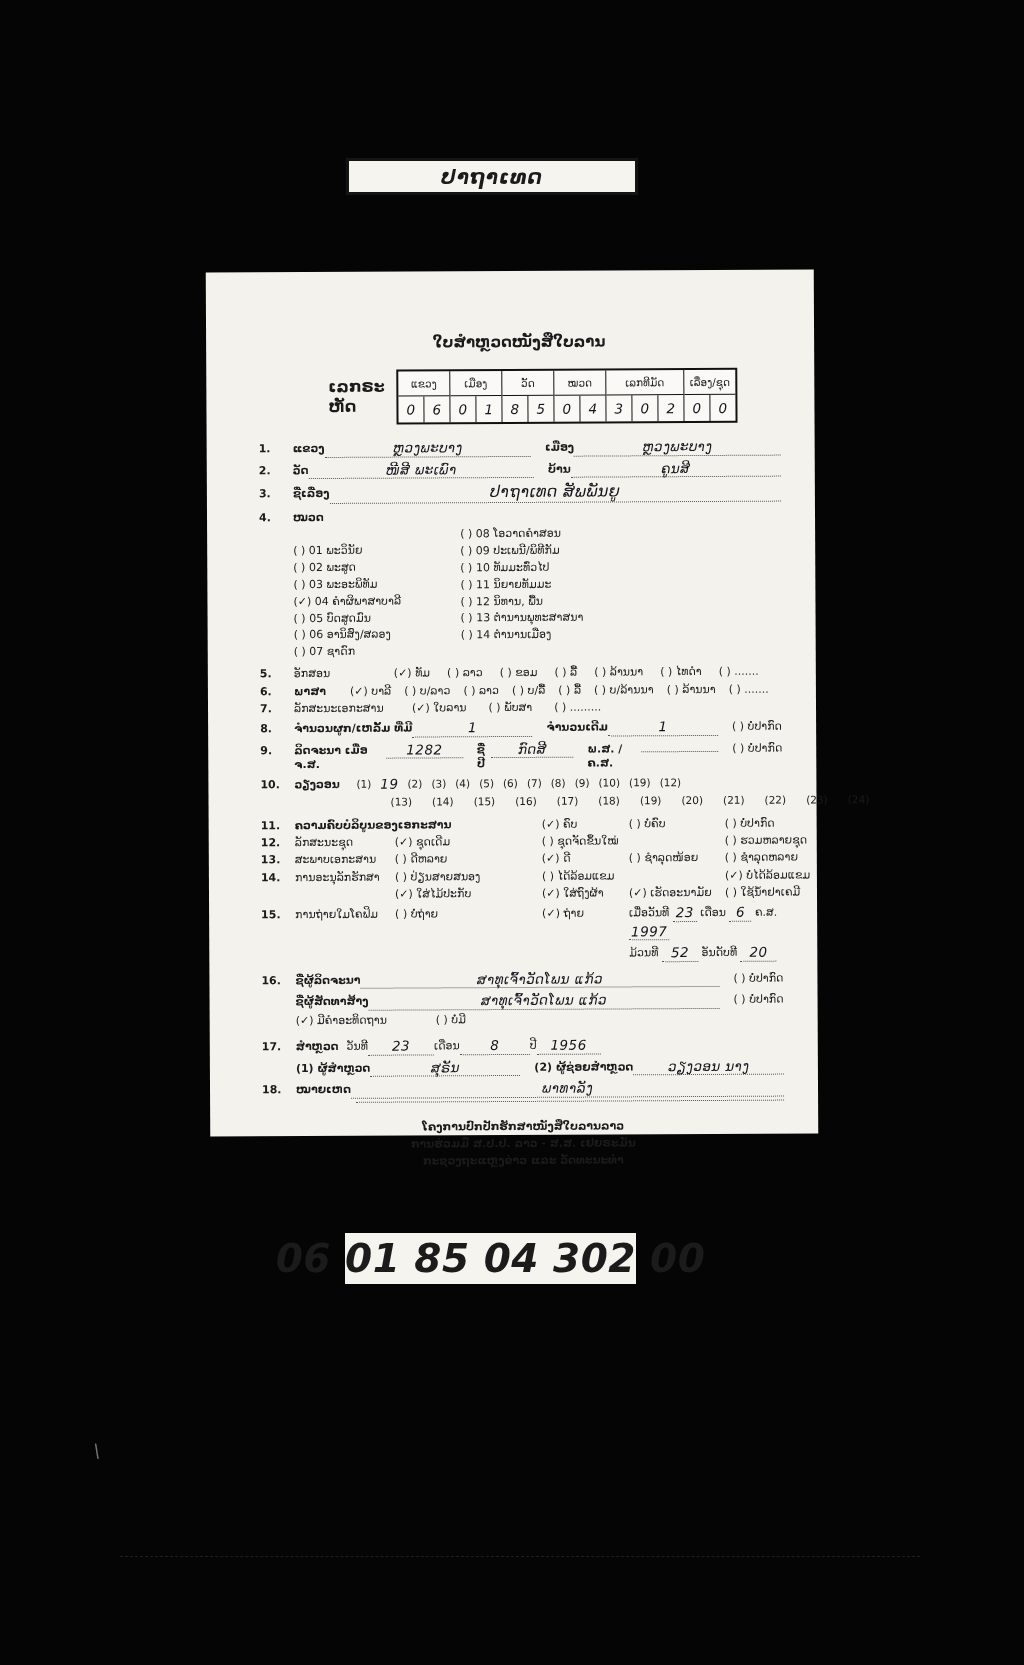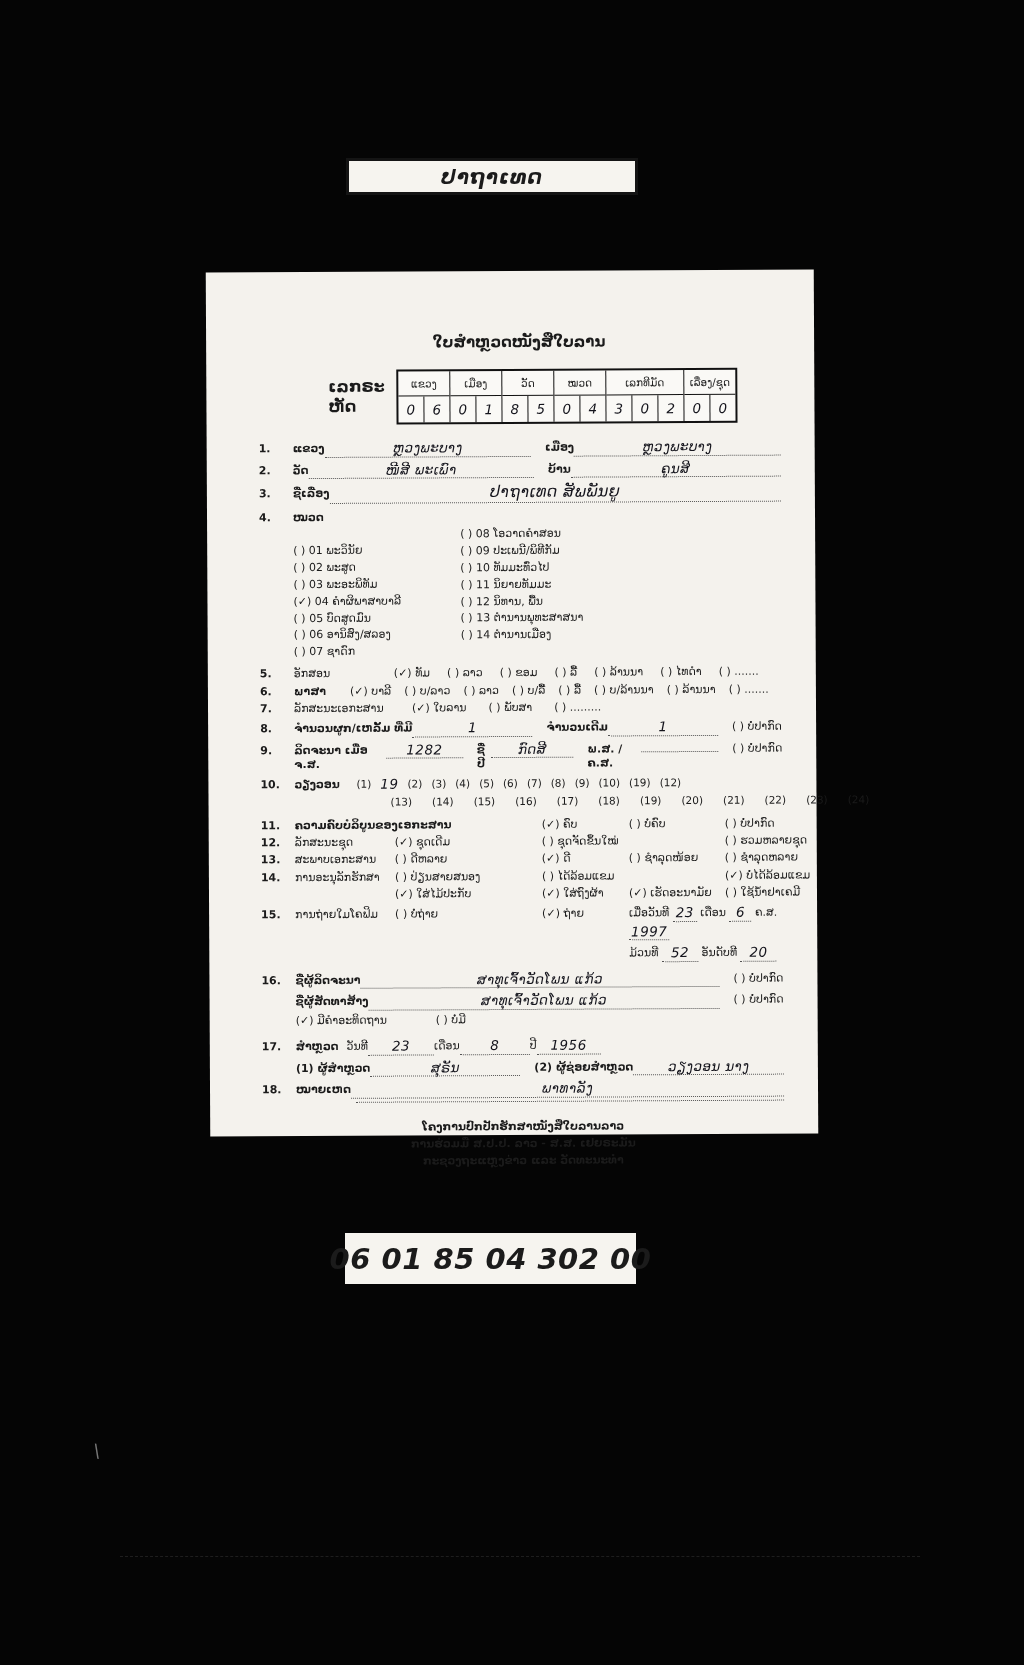--- a/index.html
+++ b/index.html
@@ -58,21 +58,21 @@
   .wC{width:96px;flex:none;}
   .markers{display:flex;gap:9px;align-items:baseline;font-size:10.5px;}
   .markers .m{flex:none;}
   
   .pfoot{margin-top:16px;text-align:center;font-weight:bold;font-size:11px;line-height:1.55;}
   
   .bottom-card{
     position:absolute;left:345px;top:1233px;width:291px;height:51px;
     background:#f6f4ef;display:flex;align-items:center;justify-content:center;
   }
-  .bottom-card .t{font-size:29px;font-weight:bold;font-style:italic;letter-spacing:0.5px;white-space:nowrap;}
+  .bottom-card .t{font-size:39px;font-weight:bold;font-style:italic;letter-spacing:0.5px;white-space:nowrap;}
   
   .scratch{position:absolute;left:94px;top:1440px;color:#777;font-size:18px;transform:rotate(8deg);}
   .faintline{position:absolute;left:120px;top:1556px;width:800px;border-top:1px dashed #1e1e1e;}
 </style>
 </head>
 <body>
 
 <div class="top-card">
   <span class="t">ປາຖາເທດ</span>
 </div>

